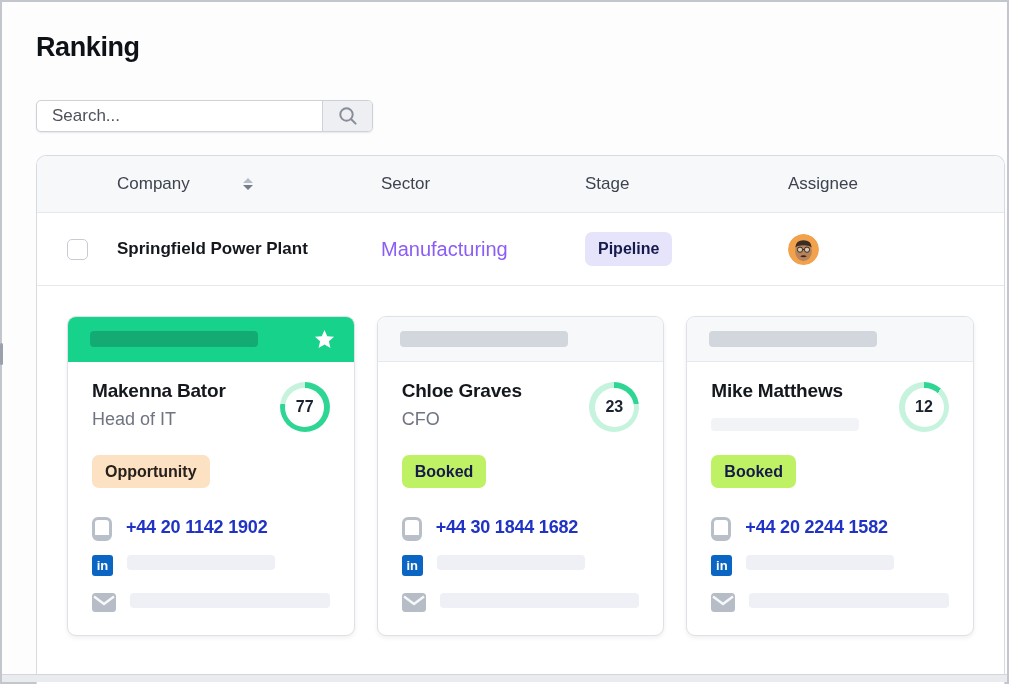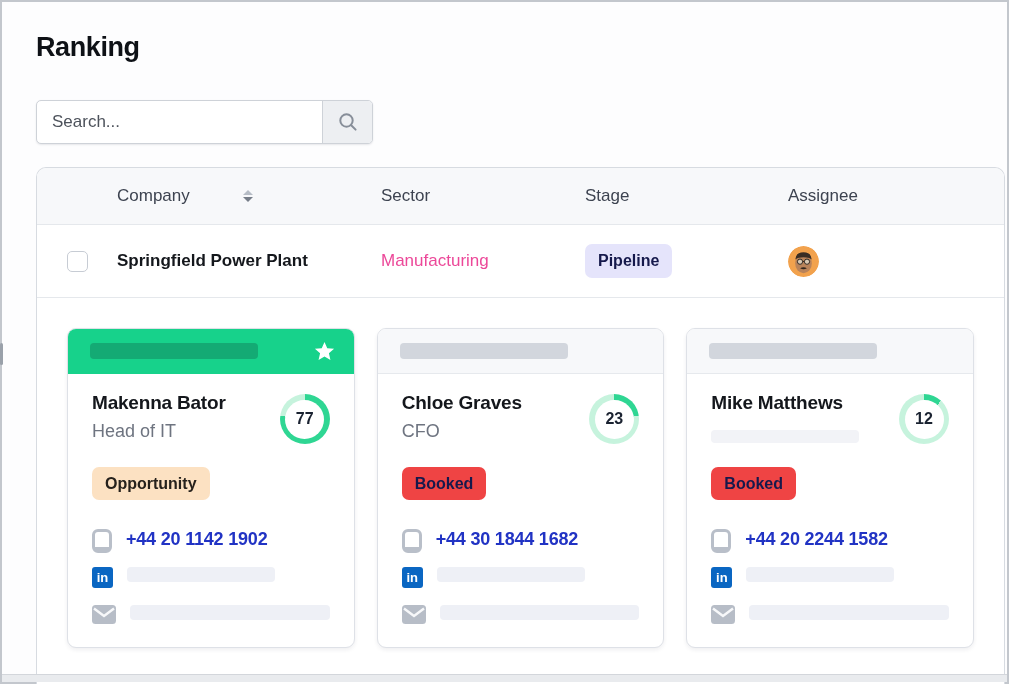--- a/index.html
+++ b/index.html
@@ -17,21 +17,21 @@
   .content { padding: 30px 0 0 36px; }
 
   .page-title {
     font-size: 27px; font-weight: 700; color: #0e1116;
     letter-spacing: -0.4px; margin-top: 2px;
   }
 
   
   .search-wrap {
     margin-top: 37px;
-    width: 337px; height: 44px;
+    width: 337px; height: 32px;
     display: flex; align-items: stretch;
     border: 1px solid #ced2d8; border-radius: 5px;
     background: #fff;
     box-shadow: 0 1px 2px rgba(30,40,60,.10);
     overflow: hidden;
   }
   .search-input {
     flex: 1; border: none; outline: none;
     padding: 0 15px; font-size: 17px; color: #2c3138;
     font-family: "Liberation Sans", sans-serif;
@@ -69,21 +69,21 @@
   .sort-icon .up { width:0; height:0; border-left:5px solid transparent; border-right:5px solid transparent; border-bottom:5px solid #b6bcc5; }
   .sort-icon .down { width:0; height:0; border-left:5px solid transparent; border-right:5px solid transparent; border-top:5px solid #767d88; }
 
   .trow { height: 73px; background:#fff; border-bottom: 1px solid #e5e8ec; }
   .checkbox {
     width: 21px; height: 21px; margin-left: 30px;
     border: 1.5px solid #c7ccd4; border-radius: 5px; background: #fff;
     cursor: pointer;
   }
   .cell-company { font-size: 17px; font-weight: 700; color: #14171c; }
-  .cell-sector  { font-size: 17px; color: #ec4899; }
+  .cell-sector  { font-size: 20px; color: #8b5cf6; }
   .badge {
     display: inline-block; font-size: 16px; font-weight: 600;
     padding: 7px 13px; border-radius: 7px; line-height: 1.2;
   }
   .badge--stage { background: #e5e4fb; color: #16194c; }
   .avatar {
     width: 31px; height: 31px; border-radius: 50%;
     overflow: hidden; display: block;
   }
 
@@ -124,21 +124,21 @@
     flex: 0 0 auto; margin-top: 2px;
   }
   .score-ring .inner {
     width: 39px; height: 39px; border-radius: 50%; background: #fff;
     display: flex; align-items: center; justify-content: center;
     font-size: 16px; font-weight: 700; color: #1a2230;
   }
 
   .status-badge { margin-top: 23px; }
   .badge--opportunity { background: #fce1c2; color: #26211c; }
-  .badge--booked { background: #ef4444; color: #16194c; }
+  .badge--booked { background: #bef264; color: #16194c; }
 
   .contacts { margin-top: 29px; }
   .contact-row { display: flex; align-items: flex-start; gap: 14px; height: 24px; margin-bottom: 14px; }
 
   .phone-icon {
     width: 20px; height: 24px;
     border: 3px solid #b9bfc9; border-bottom-width: 6px;
     border-radius: 6px; background: #fff;
   }
   .phone-number { font-size: 18px; font-weight: 600; color: #2133c4; letter-spacing: -0.2px; }

